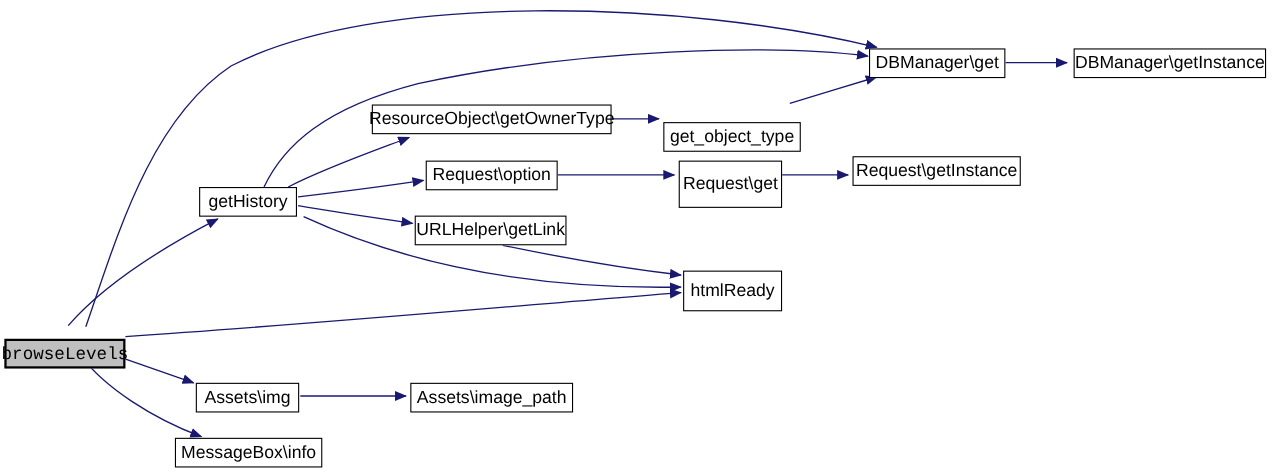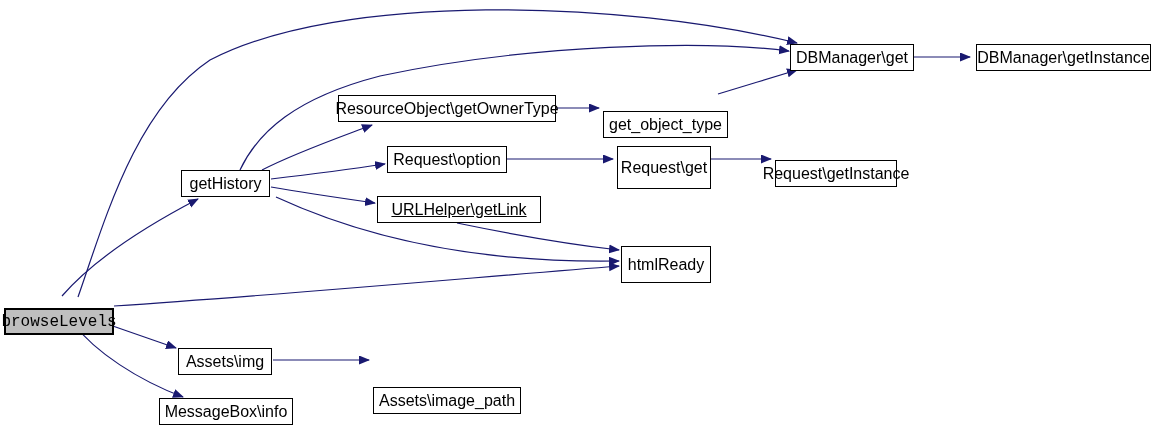--- a/index.html
+++ b/index.html
@@ -65,22 +65,22 @@
         <path d="M273,360 L369,360" fill="none" stroke="#191970" stroke-width="1.2" marker-end="url(#arrowhead)"></path>
       </g>
   </svg>
   <div id="node-layer">
       <div class="node highlighted" style="left: 4px; top: 308px; width: 110px; height: 27px; font-family: Liberation Mono, monospace;">browseLevels</div>
       <div class="node" style="left: 181px; top: 170px; width: 89px; height: 27px;">getHistory</div>
       <div class="node" style="left: 338px; top: 95px; width: 218px; height: 27px;">ResourceObject\getOwnerType</div>
       <div class="node" style="left: 603px; top: 95px; width: 125px; height: 27px; margin-top: 16px;">get_object_type</div>
       <div class="node" style="left: 387px; top: 146px; width: 120px; height: 27px;">Request\option</div>
       <div class="node" style="left: 617px; top: 146px; width: 94px; height: 43px;">Request\get</div>
-      <div class="node" style="left: 775px; top: 160px; width: 122px; height: 27px;">Request\getInstance</div>
-      <div class="node" style="left: 377px; top: 196px; width: 164px; height: 27px; text-decoration: underline;">URLHelper\getLink</div>
+      <div class="node" style="left: 775px; top: 142px; width: 153px; height: 27px;">Request\getInstance</div>
+      <div class="node" style="left: 377px; top: 196px; width: 138px; height: 27px;">URLHelper\getLink</div>
       <div class="node" style="left: 621px; top: 246px; width: 90px; height: 37px;">htmlReady</div>
       <div class="node" style="left: 790px; top: 44px; width: 124px; height: 27px;">DBManager\get</div>
       <div class="node" style="left: 976px; top: 44px; width: 175px; height: 27px;">DBManager\getInstance</div>
       <div class="node" style="left: 178px; top: 348px; width: 94px; height: 27px;">Assets\img</div>
-      <div class="node" style="left: 373px; top: 348px; width: 148px; height: 27px; margin-top: 39px;">Assets\image_path</div>
+      <div class="node" style="left: 373px; top: 348px; width: 148px; height: 27px;">Assets\image_path</div>
       <div class="node" style="left: 159px; top: 398px; width: 134px; height: 27px;">MessageBox\info</div>
     </div>
 </div>
 
 </body></html>

